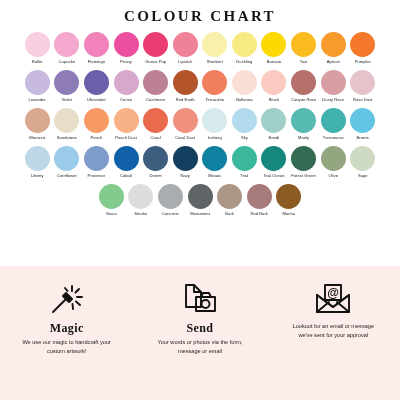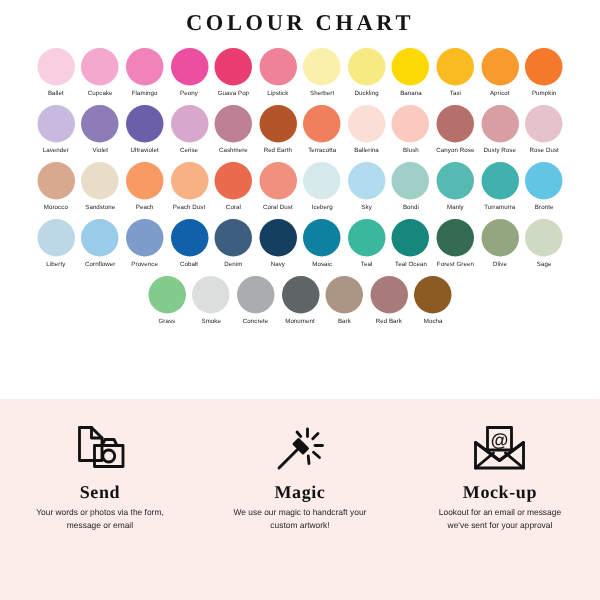--- a/index.html
+++ b/index.html
@@ -355,59 +355,58 @@
       </div>
     </div>
 
   </div>
 
   <div class="steps-panel">
 
     <div class="step">
       <div class="step-icon">
         <svg width="38" height="34" viewBox="0 0 38 34" fill="none" stroke="#111111" stroke-width="1.9" stroke-linejoin="round" stroke-linecap="round">
-          <path d="M5 3 L13 3 L20 10 L20 25 L5 25 Z"></path>
-          <path d="M13 3 L13 10 L20 10"></path>
-          <path d="M15 15 L34 15 L34 29 L15 29 Z"></path>
-          <path d="M20 15 L22 11 L28 11 L30 15"></path>
-          <circle cx="24.5" cy="22" r="4"></circle>
-        </svg>
-      </div>
-      <div class="step-title">Send</div>
-      <div class="step-desc">Your words or photos via the form, message or email</div>
-    </div>
-
-    <div class="step">
-      <div class="step-icon">
-        <svg width="38" height="34" viewBox="0 0 38 34" fill="none" stroke="#111111" stroke-width="1.9" stroke-linejoin="round" stroke-linecap="round">
           <path d="M5 30 L21 14"></path>
           <path d="M18 11 L24 17 L21 20 L15 14 Z" fill="#111111"></path>
           <path d="M24 4 L24 9"></path>
           <path d="M31 7 L27.5 10.5"></path>
           <path d="M34 15 L29 15"></path>
           <path d="M32 23 L28 19.5"></path>
           <path d="M25 27 L24.5 22"></path>
           <path d="M17 6 L19.5 9"></path>
         </svg>
       </div>
       <div class="step-title">Magic</div>
       <div class="step-desc">We use our magic to handcraft your custom artwork!</div>
+    </div>
+
+    <div class="step">
+      <div class="step-icon">
+        <svg width="38" height="34" viewBox="0 0 38 34" fill="none" stroke="#111111" stroke-width="1.9" stroke-linejoin="round" stroke-linecap="round">
+          <path d="M5 3 L13 3 L20 10 L20 25 L5 25 Z"></path>
+          <path d="M13 3 L13 10 L20 10"></path>
+          <path d="M15 15 L34 15 L34 29 L15 29 Z"></path>
+          <path d="M20 15 L22 11 L28 11 L30 15"></path>
+          <circle cx="24.5" cy="22" r="4"></circle>
+        </svg>
+      </div>
+      <div class="step-title">Send</div>
+      <div class="step-desc">Your words or photos via the form, message or email</div>
     </div>
 
     <div class="step">
       <div class="step-icon">
         <svg width="40" height="34" viewBox="0 0 40 34" fill="none" stroke="#111111" stroke-width="1.9" stroke-linejoin="round" stroke-linecap="round">
           <rect x="12" y="3" width="16" height="15" fill="#fcecea"></rect>
           <text x="20" y="15" font-family="Liberation Sans, sans-serif" font-size="12" font-weight="bold" fill="#111111" stroke="none" text-anchor="middle">@</text>
           <path d="M4 13 L20 25 L36 13 L36 30 L4 30 Z" fill="#fcecea"></path>
           <path d="M4 13 L20 25 L36 13"></path>
           <path d="M4 30 L16 20"></path>
           <path d="M36 30 L24 20"></path>
         </svg>
       </div>
-      <div class="step-title">Mock-up</div>
       <div class="step-desc">Lookout for an email or message we've sent for your approval</div>
     </div>
 
 
   </div>
 
 </div>
 
 </body></html>

